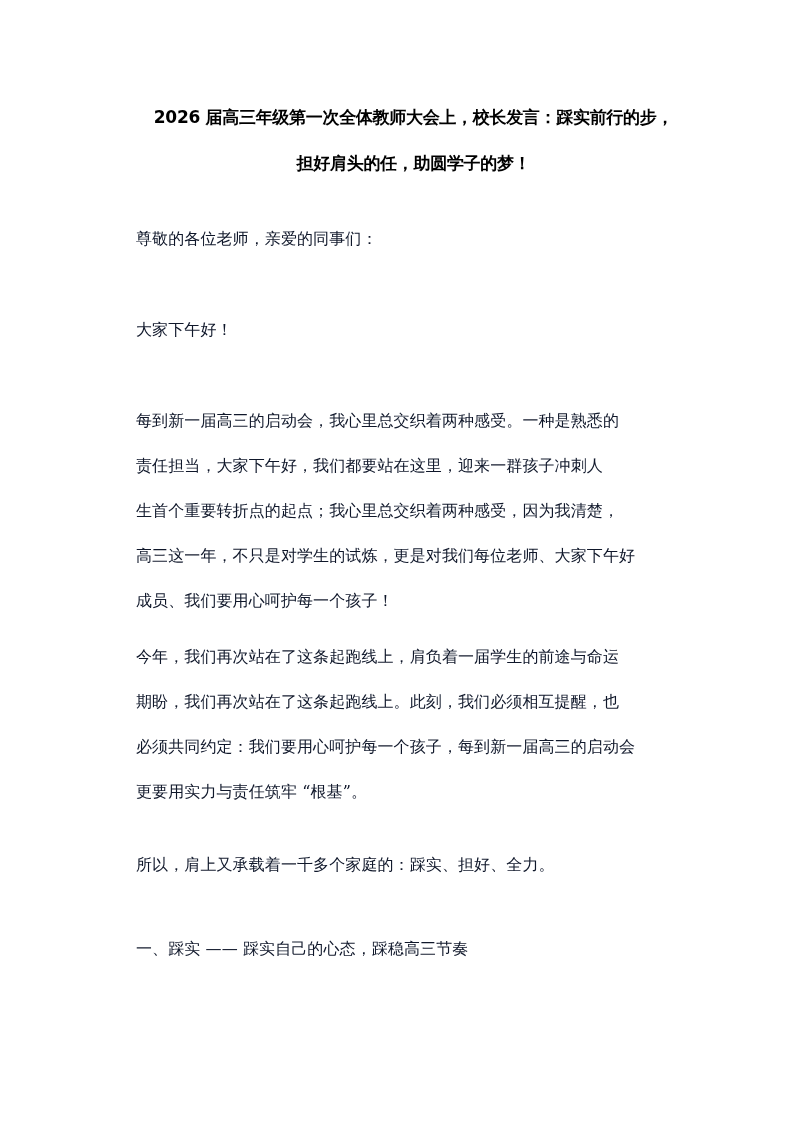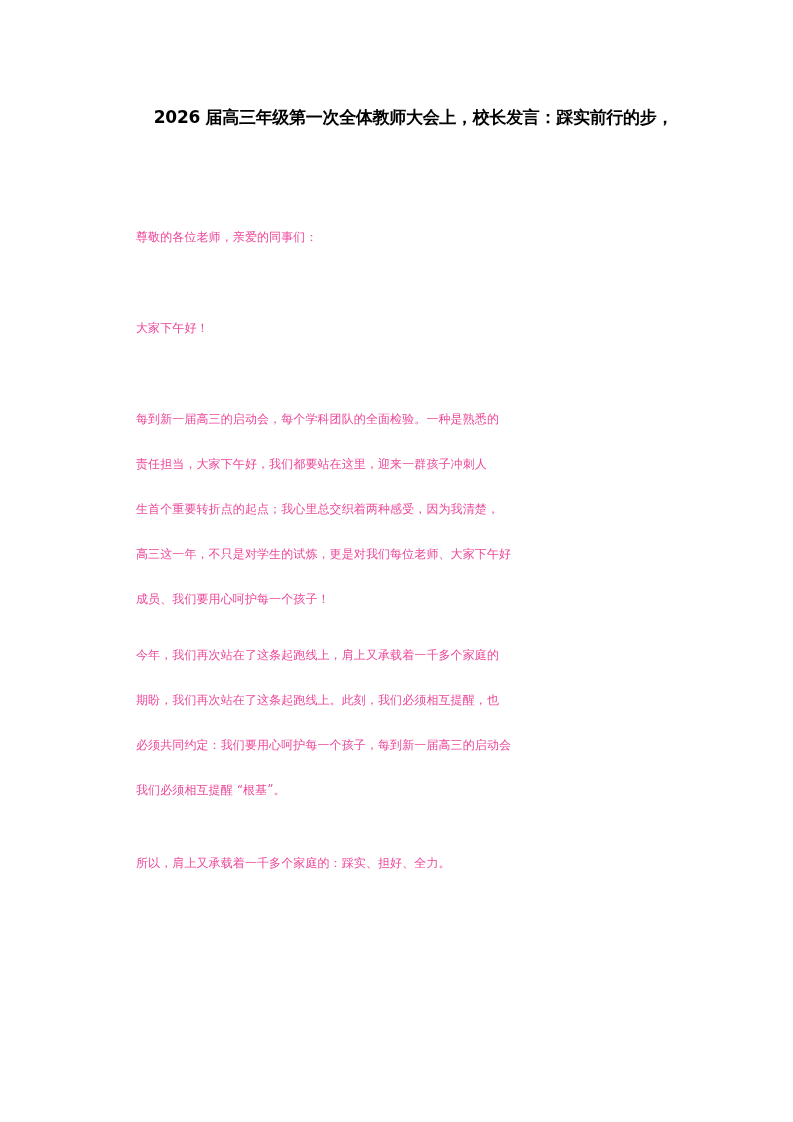--- a/index.html
+++ b/index.html
@@ -4,44 +4,46 @@
 <style>
   html, body { margin: 0; padding: 0; background: #ffffff; }
   body { width: 793px; height: 1122px; position: relative; overflow: hidden;
          font-family: "DejaVu Serif", "Liberation Serif", serif; color: #111; }
   .page { position: absolute; left: 0; top: 0; width: 793px; height: 1122px; background: #fff; margin-left: 16px; }
   .title { position: absolute; left: 110px; width: 575px; text-align: center;
            font-family: "DejaVu Sans", "Liberation Sans", sans-serif; font-weight: bold;
            font-size: 17px; color: #000; white-space: nowrap; letter-spacing: -0.3px; }
   .t1 { top: 106px; }
   .t2 { top: 152px; }
-  .line { position: absolute; left: 120px; font-size: 12px; color: #ec4899;
+  .line { position: absolute; left: 120px; font-size: 16px; color: #0f172a;
           white-space: nowrap; letter-spacing: 0.1px; }
 </style>
 </head>
 <body>
 
 <div class="page">
   <div class="title t1">2026 届高三年级第一次全体教师大会上，校长发言：踩实前行的步，</div>
+  <div class="title t2">担好肩头的任，助圆学子的梦！</div>
 
   <div class="line" style="top:229px">尊敬的各位老师，亲爱的同事们：</div>
   <div class="line" style="top:320px">大家下午好！</div>
 
   <div>
-    <div class="line" style="top:411px">每到新一届高三的启动会，每个学科团队的全面检验。一种是熟悉的</div>
+    <div class="line" style="top:411px">每到新一届高三的启动会，我心里总交织着两种感受。一种是熟悉的</div>
     <div class="line" style="top:456px">责任担当，大家下午好，我们都要站在这里，迎来一群孩子冲刺人</div>
     <div class="line" style="top:501px">生首个重要转折点的起点；我心里总交织着两种感受，因为我清楚，</div>
     <div class="line" style="top:546px">高三这一年，不只是对学生的试炼，更是对我们每位老师、大家下午好</div>
     <div class="line" style="top:591px">成员、我们要用心呵护每一个孩子！</div>
   </div>
 
   <div>
-    <div class="line" style="top:647px">今年，我们再次站在了这条起跑线上，肩上又承载着一千多个家庭的</div>
+    <div class="line" style="top:647px">今年，我们再次站在了这条起跑线上，肩负着一届学生的前途与命运</div>
     <div class="line" style="top:692px">期盼，我们再次站在了这条起跑线上。此刻，我们必须相互提醒，也</div>
     <div class="line" style="top:737px">必须共同约定：我们要用心呵护每一个孩子，每到新一届高三的启动会</div>
-    <div class="line" style="top:782px">我们必须相互提醒 “根基”。</div>
+    <div class="line" style="top:782px">更要用实力与责任筑牢 “根基”。</div>
   </div>
 
   <div>
     <div class="line" style="top:855px">所以，肩上又承载着一千多个家庭的：踩实、担好、全力。</div>
   </div>
 
+  <div class="line" style="top:939px">一、踩实 —— 踩实自己的心态，踩稳高三节奏</div>
 </div>
 
 </body></html>

